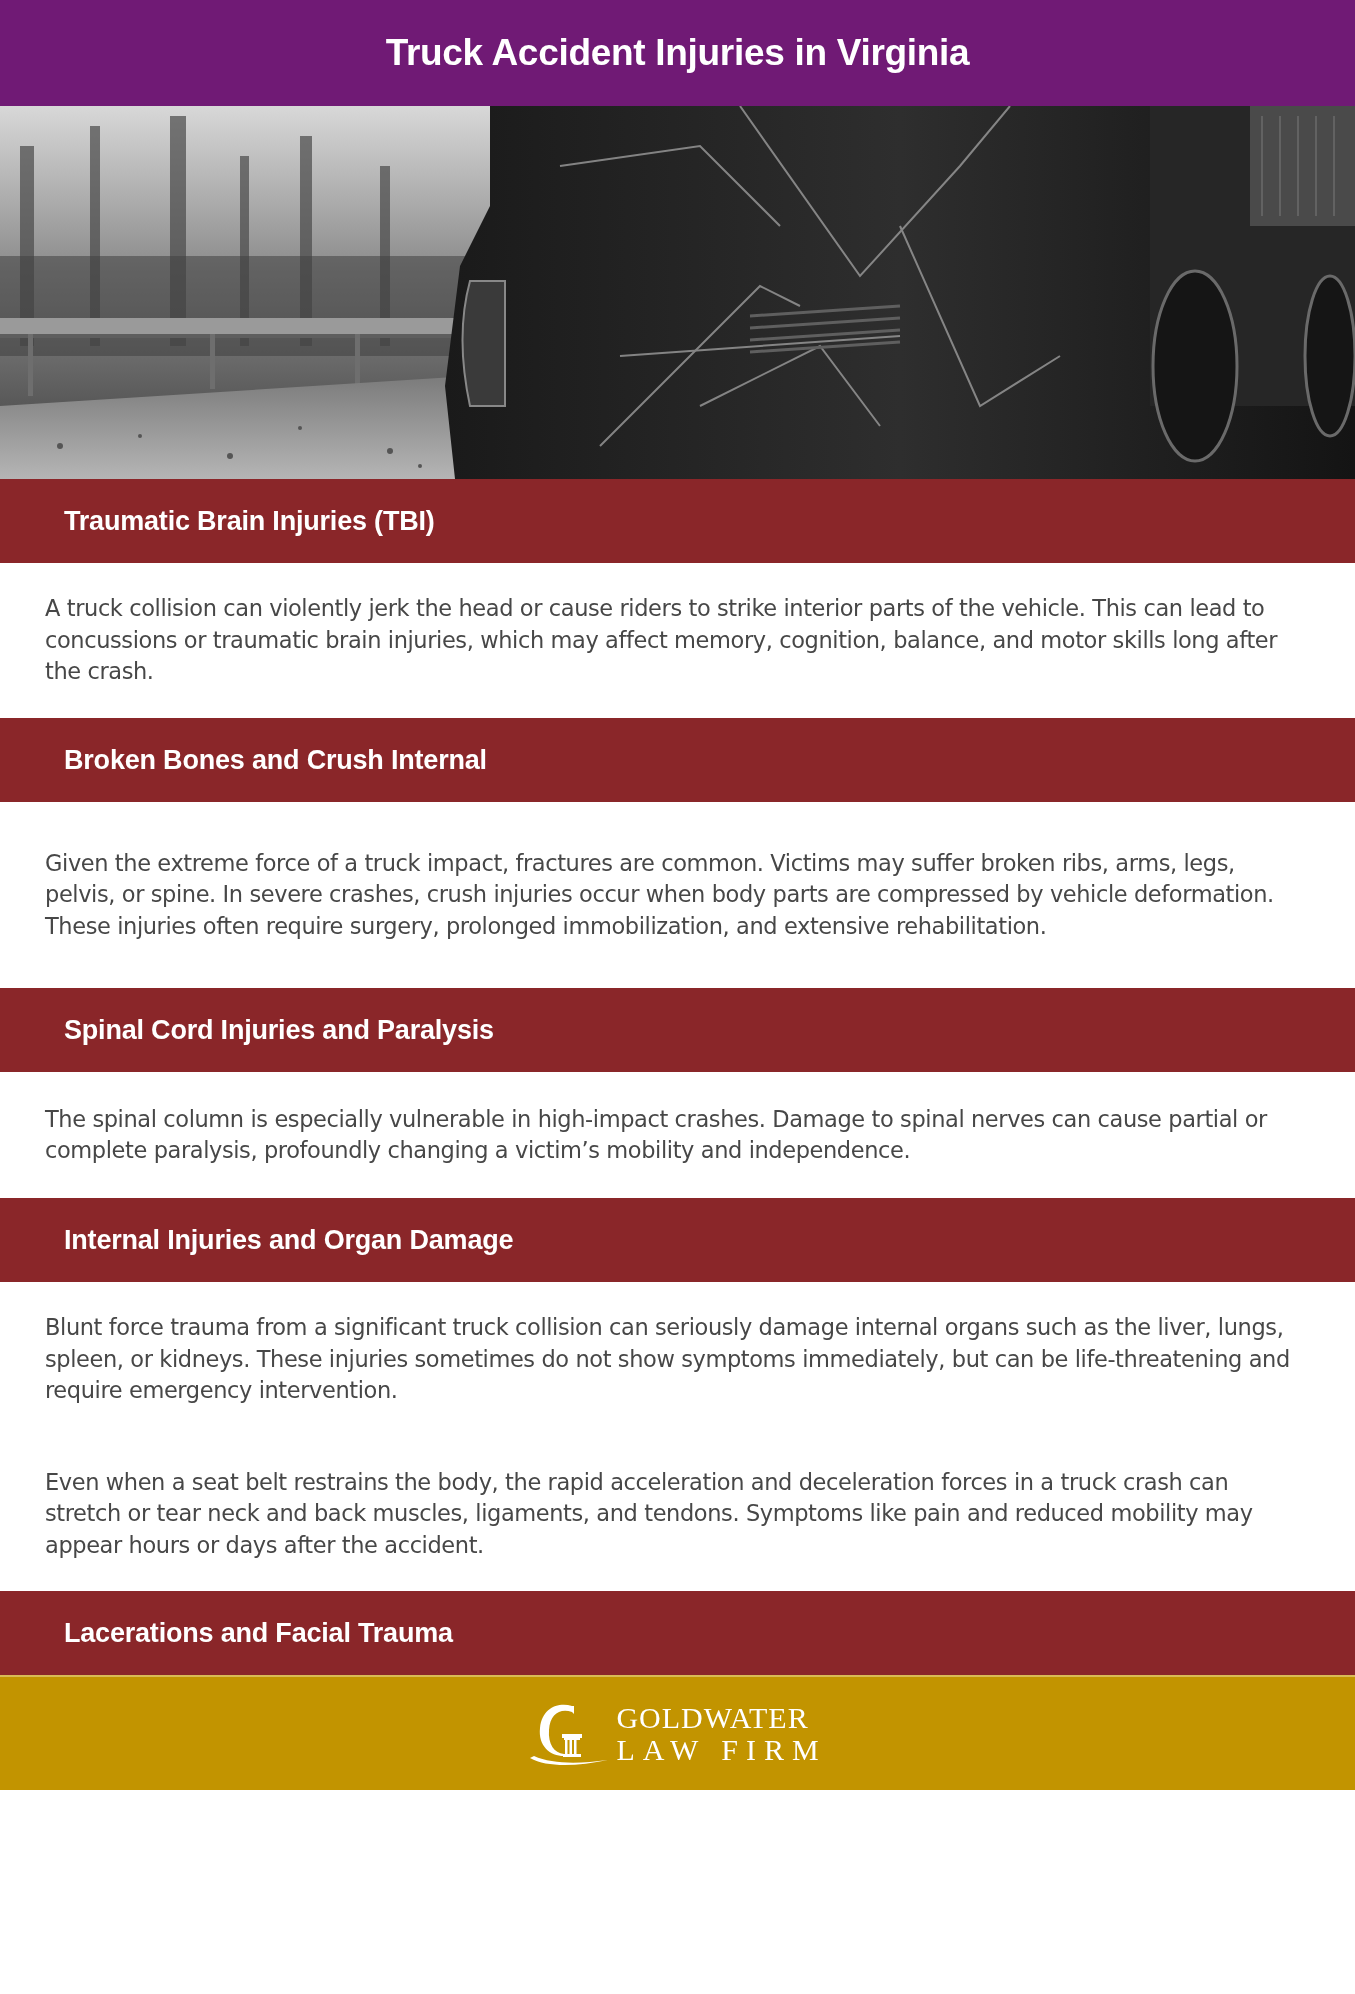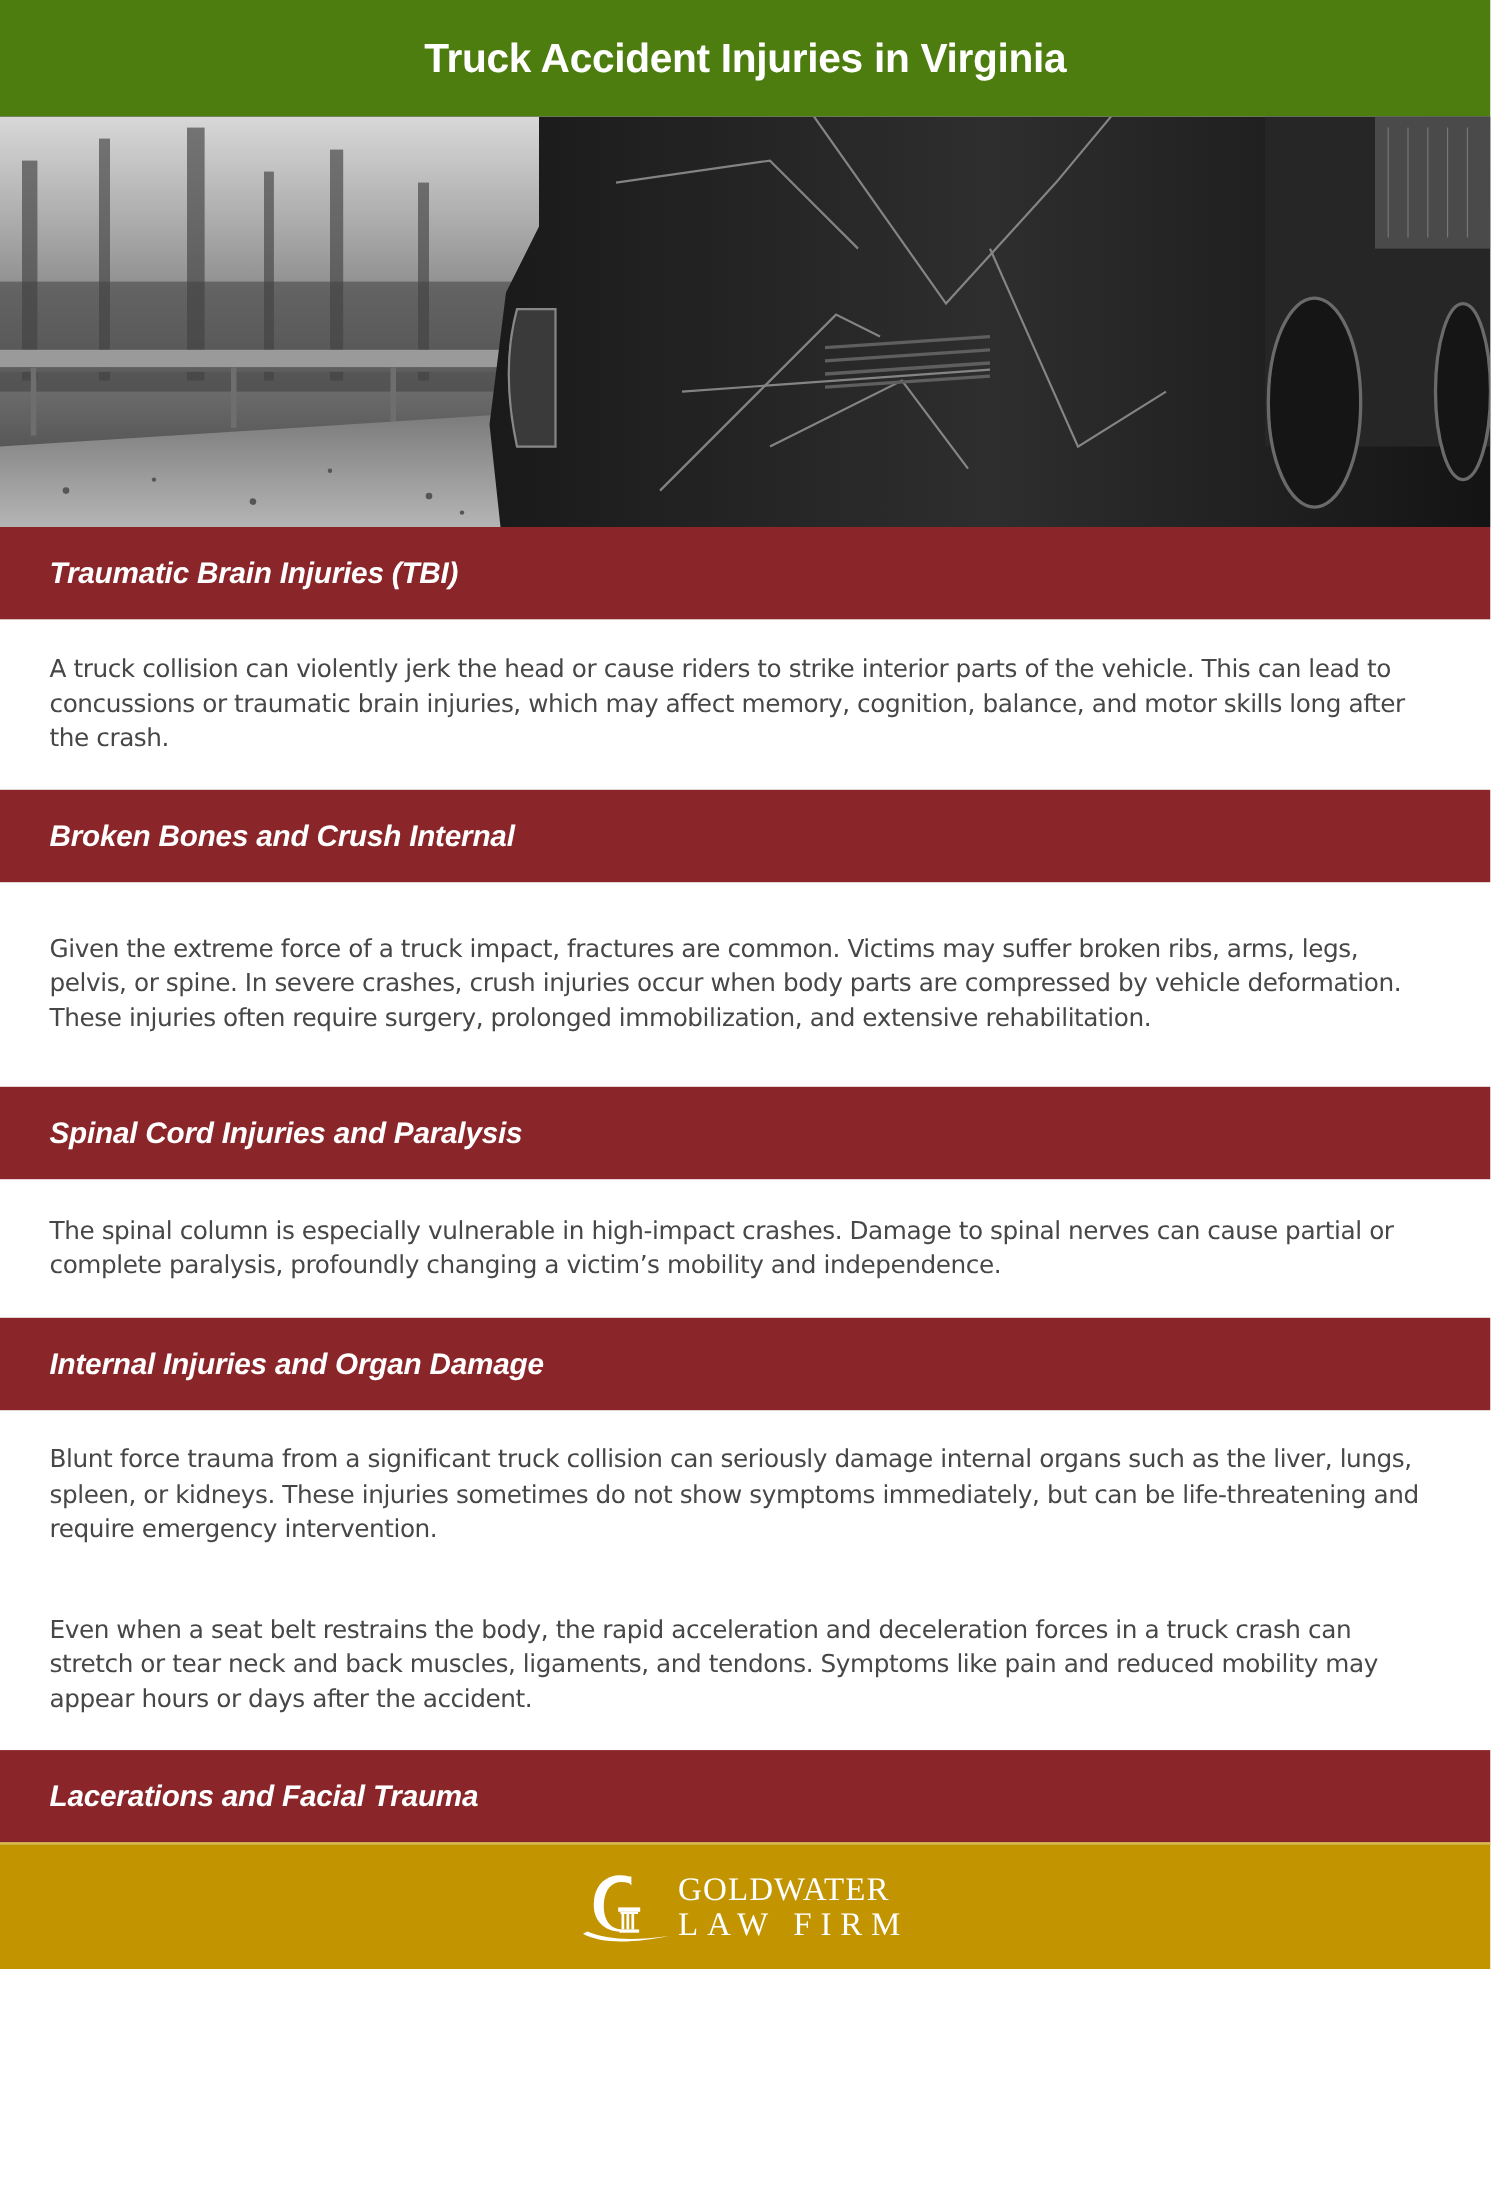--- a/index.html
+++ b/index.html
@@ -1,21 +1,21 @@
 <!DOCTYPE html>
 <html><head>
   <meta charset="utf-8">
   <style>
     * { margin: 0; padding: 0; box-sizing: border-box; }
     html, body { width: 1355px; background: #ffffff; }
     body { font-family: "Liberation Sans", sans-serif; }
 
     .title-bar {
       height: 106px;
-      background: #4d7c0f;
+      background: #701a75;
       display: flex; align-items: center; justify-content: center;
     }
     .title-bar h1 {
       color: #ffffff;
       font-family: "Liberation Sans", sans-serif;
       font-weight: bold;
       font-size: 37px;
       letter-spacing: -0.3px;
     }
 
@@ -24,22 +24,21 @@
       height: 373px;
       overflow: hidden;
       background: #2a2a2a;
     }
     .hero svg { display: block; width: 1355px; height: 373px; }
 
     .section-header {
       height: 84px;
       background: #8A2629;
       display: flex; align-items: center;
-      padding-left: 45px;
-      font-style: italic;
+      padding-left: 64px;
     }
     .section-header h2 {
       color: #ffffff;
       font-family: "Liberation Sans", sans-serif;
       font-weight: bold;
       font-size: 27px;
       letter-spacing: -0.2px;
     }
 
     .section-body {

